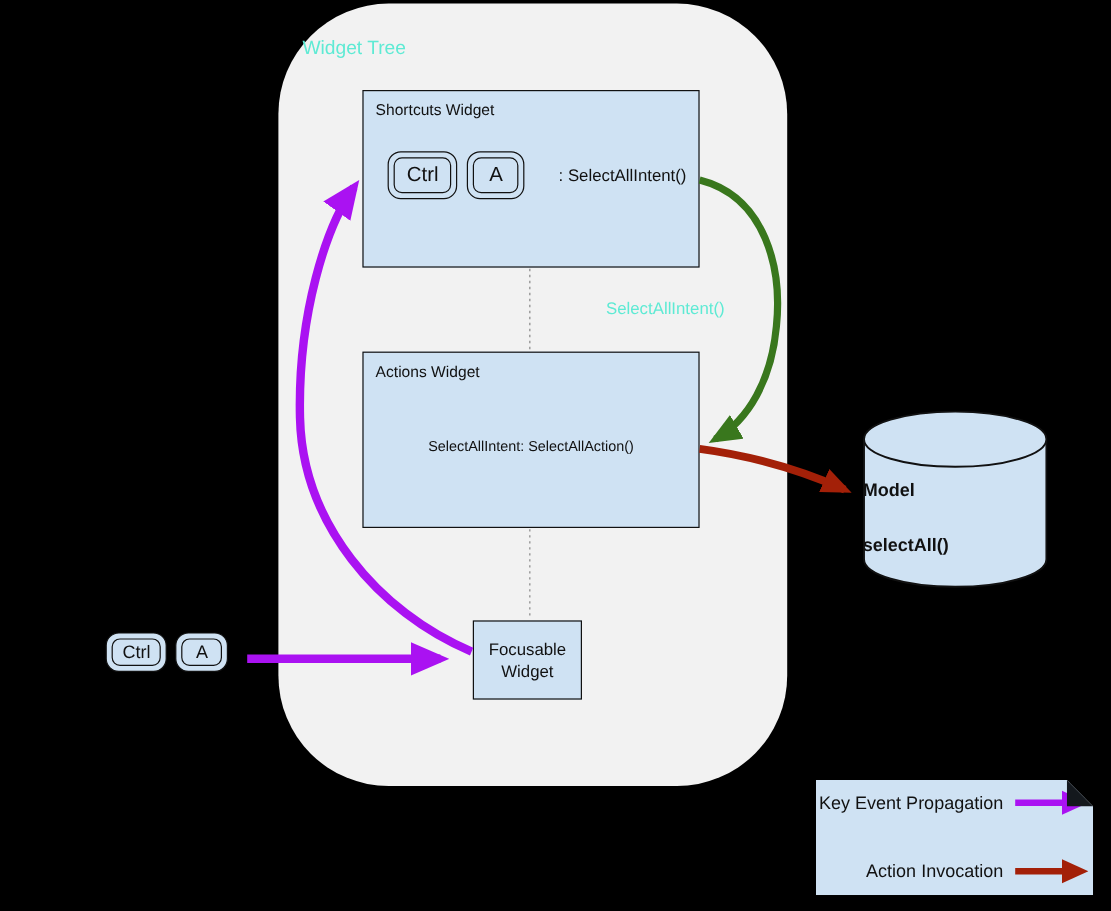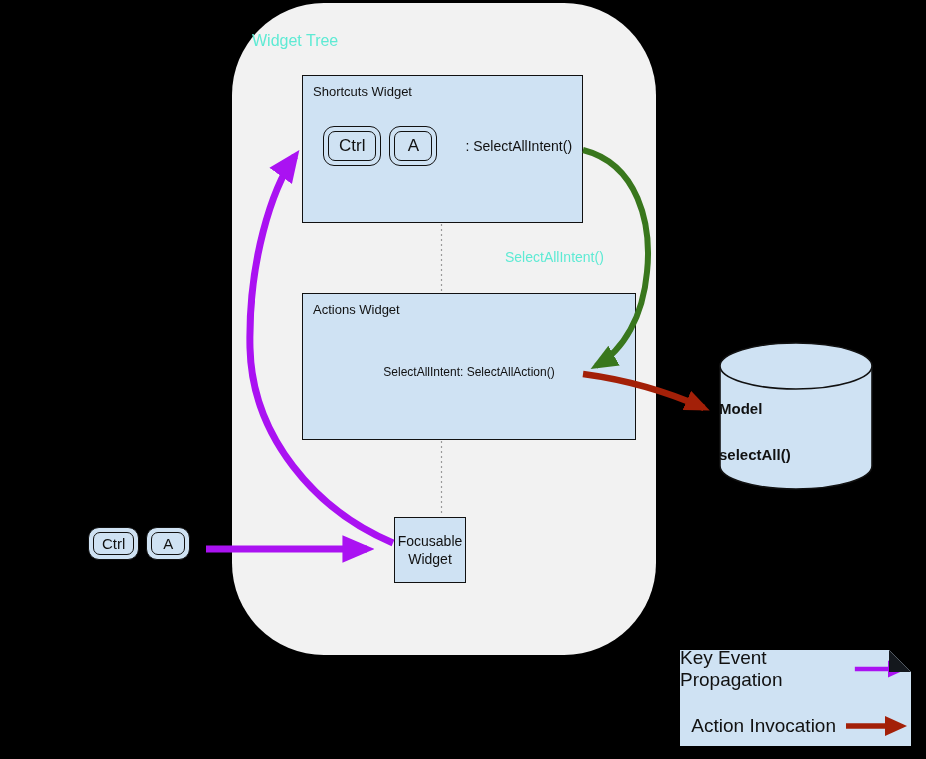--- a/index.html
+++ b/index.html
@@ -12,22 +12,22 @@
     background:#f2f2f2;border-radius:92px;
   }
   .tree-title{
     position:absolute;left:252px;top:32px;font-size:16px;color:#5eead4;
   }
   .box{
     position:absolute;background:#cfe2f3;border:1.5px solid #111;box-sizing:border-box;
   }
   .box-label{position:absolute;left:10px;top:8px;font-size:13px;}
   .shortcuts{left:302px;top:75px;width:281px;height:148px;}
-  .actions{left:302px;top:293px;width:334px;height:147px;}
-  .focusable{left:394px;top:517px;width:72px;height:66px;display:flex;align-items:center;justify-content:center;text-align:center;}
+  .actions{left:302px;top:293px;width:281px;height:147px;}
+  .focusable{left:394px;top:517px;width:91px;height:66px;display:flex;align-items:center;justify-content:center;text-align:center;}
   .focusable .lbl{font-size:14px;line-height:18px;}
   .keys-row{position:absolute;left:20px;top:50px;display:flex;align-items:center;gap:8px;}
   .keycap{
     background:#cfe2f3;border:1.7px solid #111;border-radius:11px;padding:4px;
   }
   .keycap-inner{
     border:1.6px solid #111;border-radius:7px;display:flex;align-items:center;justify-content:center;
     font-size:17px;padding:4px 10px;min-width:16px;
   }
   .keycap.small .keycap-inner{font-size:15px;padding:2px 8px;}
@@ -42,21 +42,21 @@
     position:absolute;left:88px;top:527px;display:flex;gap:7px;align-items:center;
   }
   .cyl{position:absolute;left:719px;top:342px;width:154px;height:148px;}
   .cyl-text{position:absolute;left:0;width:100%;font-size:15px;font-weight:bold;}
   .legend{
     position:absolute;left:680px;top:650px;width:231px;height:96px;background:#cfe2f3;
     clip-path:polygon(0 0, calc(100% - 22px) 0, 100% 22px, 100% 100%, 0 100%);
     display:flex;flex-direction:column;justify-content:space-between;padding:6px 0 7px 0;box-sizing:border-box;
   }
   .legend-row{display:flex;align-items:center;justify-content:flex-end;gap:9px;padding-right:4px;height:26px;}
-  .legend-label{font-size:19px;}
+  .legend-label{font-size:15px;}
   .legend-fold{position:absolute;right:0;top:0;width:22px;height:22px;}
   .overlay{position:absolute;left:0;top:0;pointer-events:none;}
 </style>
 </head>
 <body>
 
 <div class="stage">
 
   <div class="tree"></div>
   <div class="tree-title">Widget Tree</div>

